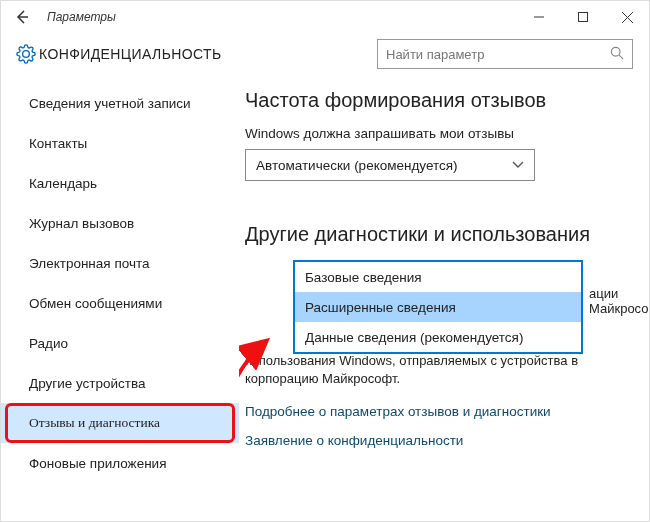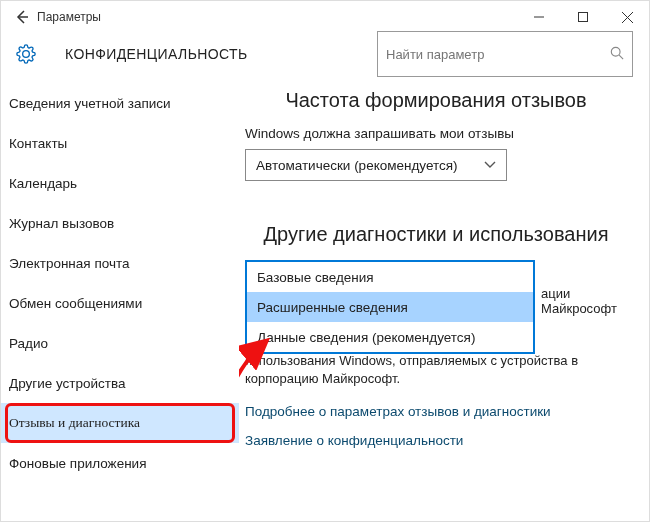--- a/index.html
+++ b/index.html
@@ -19,53 +19,54 @@
     align-items: center;
     padding: 0 0 0 6px;
   }
   .titlebar .back {
     width: 30px; height: 30px;
     display: flex; align-items: center; justify-content: center;
     font-size: 16px; color:#333;
   }
   .titlebar .title {
     flex: 0 0 auto;
-    margin-left: 0;
+    margin-left: 10px;
     font-size: 12px;
     color:#333;
+    font-style:italic;
   }
   .titlebar .spacer { flex: 1; }
   .titlebar .ctrl {
     width: 44px; height: 30px;
     display: flex; align-items: center; justify-content: center;
     color:#333; font-size: 12px;
   }
   .headerbar {
     height: 42px;
     display: flex;
     align-items: center;
     padding: 0 16px 0 14px;
-    gap: 28px;
+    gap: 2px;
   }
   .gear {
     width: 22px; height: 22px;
     display:flex; align-items:center; justify-content:center;
     color:#0067b8;
   }
   .h-title {
     font-size: 14px;
     letter-spacing: 0.4px;
     font-weight: 400;
     color:#222;
     flex: 0 0 auto;
   }
   .h-spacer { flex:1; }
   .searchbox {
     width: 256px;
-    height: 46px;
+    height: 30px;
     border: 1px solid #999;
     background:#fff;
     display:flex; align-items:center;
     padding: 0 8px;
     color:#777;
   }
   .searchbox input {
     border:none; outline:none; flex:1; font-size:13px; color:#333; background:transparent;
   }
   .searchbox .sicon { color:#777; font-size:14px; }
@@ -74,21 +75,21 @@
     display:flex;
     height: calc(522px - 32px - 42px);
   }
   .sidebar {
     width: 238px;
     padding-top: 8px;
     overflow:hidden;
   }
   .nav-item {
     height: 40px;
-    padding: 0 8px;
+    padding: 0 28px;
     display:flex; align-items:center;
     font-size: 13.5px;
     color:#222;
     white-space: nowrap;
   }
   .nav-item.selected {
     background:#cfe7ff;
     font-family:Liberation Serif, serif;
   }
   .nav-highlight {
@@ -105,29 +106,28 @@
     flex:1;
     padding: 14px 22px 0 6px;
     position:relative;
     overflow:hidden;
   }
   h2 {
     font-size: 20px;
     font-weight: 400;
     color:#222;
     margin-bottom: 14px;
-    text-align: center;
   }
   .lbl {
     font-size: 13.5px;
     color:#222;
     margin-bottom: 8px;
   }
   .select {
-    width: 262px;
+    width: 290px;
     height: 32px;
     border: 1px solid #888;
     display:flex; align-items:center;
     padding: 0 10px;
     font-size:13.5px;
     color:#222;
     background:#fff;
     position:relative;
   }
   .select .chev {
@@ -271,21 +271,21 @@
       <span class="chev">
         <svg width="12" height="8" viewBox="0 0 12 8">
             <path d="M1 1 L6 6 L11 1" stroke="#555" stroke-width="1.4" fill="none"></path>
           </svg>
       </span>
     </div>
 
     <div class="section2">
       <h2>Другие диагностики и использования</h2>
 
-      <div style="position:relative;">
+      <div style="position:relative;margin-left:48px;">
         <div class="dropdown-open">
           <div class="dd-option">
               <span>Базовые сведения</span>
             </div>
           <div class="dd-option sel">
               <span>Расширенные сведения</span>
             </div>
           <div class="dd-option">
               <span>Данные сведения (рекомендуется)</span>
             </div>

